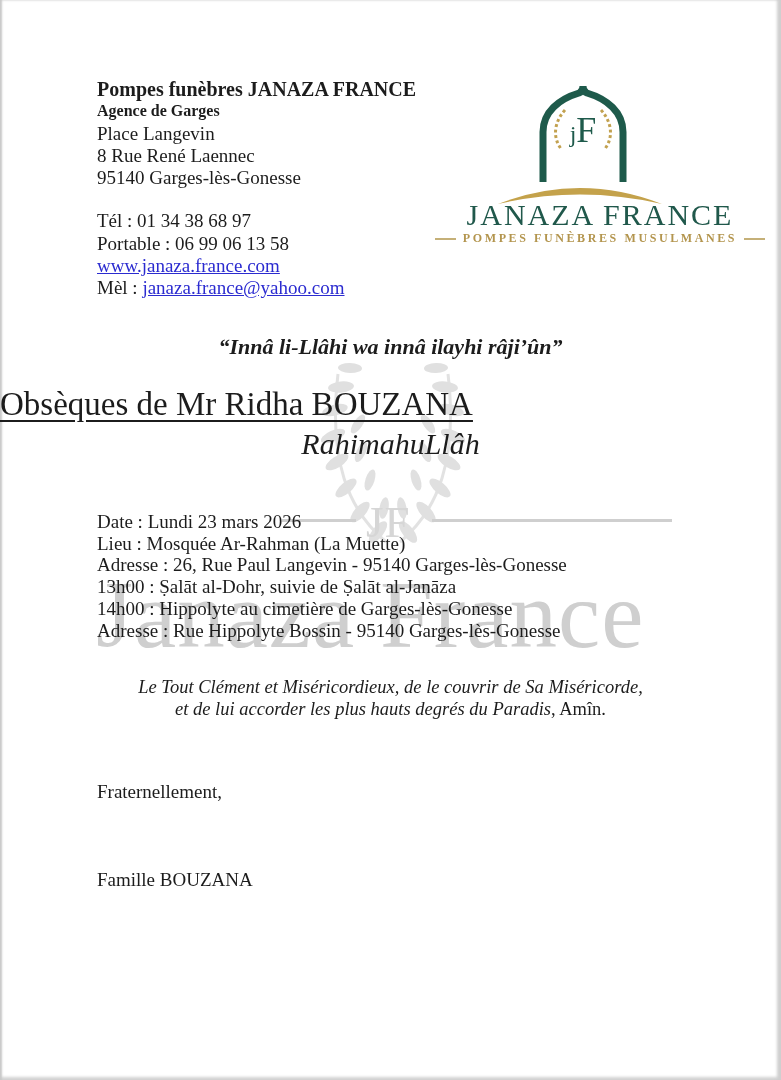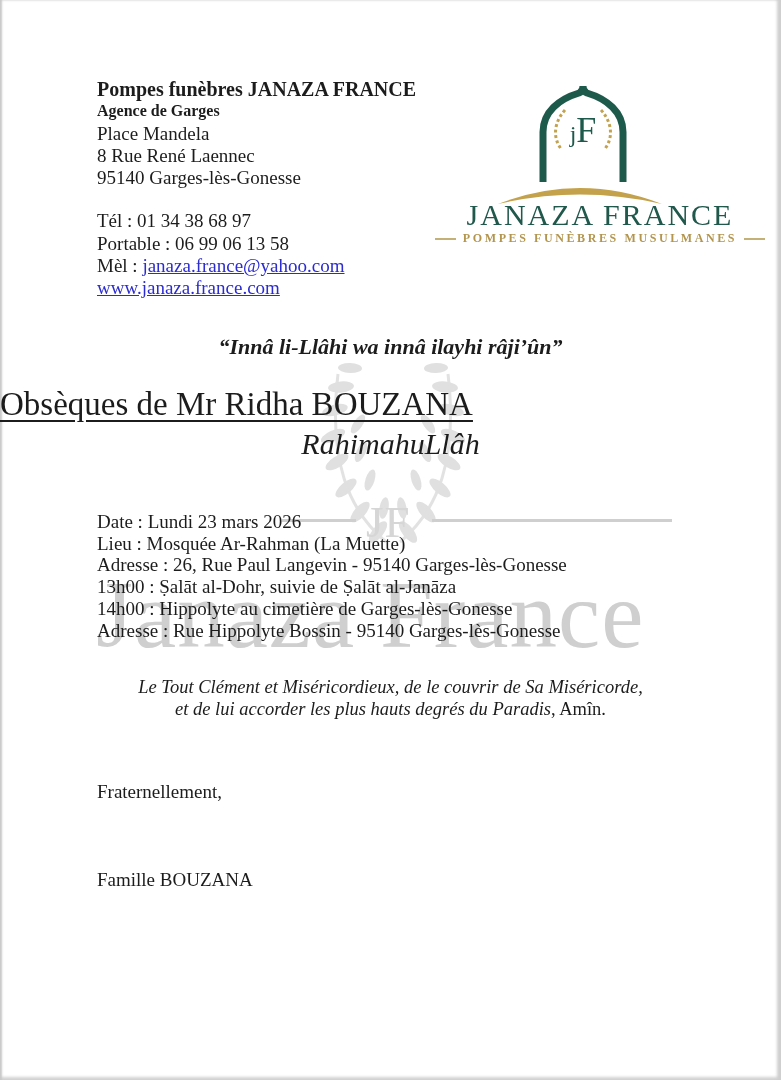--- a/index.html
+++ b/index.html
@@ -90,28 +90,28 @@
     </g>
   </svg>
   <div class="wm wm-line l"></div>
   <div class="wm wm-line r"></div>
   <div class="wm wm-jf">JF</div>
   <div class="wm wm-name">Janaza France</div>
 
   <div class="letterhead">
     <div class="lh-b1">Pompes funèbres JANAZA FRANCE</div>
     <div class="lh-b2">Agence de Garges</div>
-    <div>Place Mandela</div>
+    <div>Place Langevin</div>
     <div>8 Rue René Laennec</div>
     <div>95140 Garges-lès-Gonesse</div>
     <div class="lh-gap"></div>
     <div>Tél : 01 34 38 68 97</div>
     <div>Portable : 06 99 06 13 58</div>
+    <div><a class="doc-link" href="#">www.janaza.france.com</a></div>
     <div><span>Mèl : </span><a class="doc-link" href="#">janaza.france@yahoo.com</a></div>
-    <div><a class="doc-link" href="#">www.janaza.france.com</a></div>
   </div>
 
   <div class="logo">
     <svg class="logo-arch" width="96" height="96" viewBox="0 0 96 96">
       <path d="M8,96 L8,46 C8,26 24,13 44,7 C46.5,6 48,3.5 48,0 C48,3.5 49.5,6 52,7 C72,13 88,26 88,46 L88,96" fill="none" stroke="#1e5a4b" stroke-width="7"></path>
       <path d="M30,24 C19,36 17,52 27,64" fill="none" stroke="#c2a14f" stroke-width="3" stroke-dasharray="3 2.5"></path>
       <path d="M66,24 C77,36 79,52 69,64" fill="none" stroke="#c2a14f" stroke-width="3" stroke-dasharray="3 2.5"></path>
     </svg>
     <div class="logo-monogram">jF</div>
     <svg class="logo-hill" width="164" height="28" viewBox="0 0 164 28">

